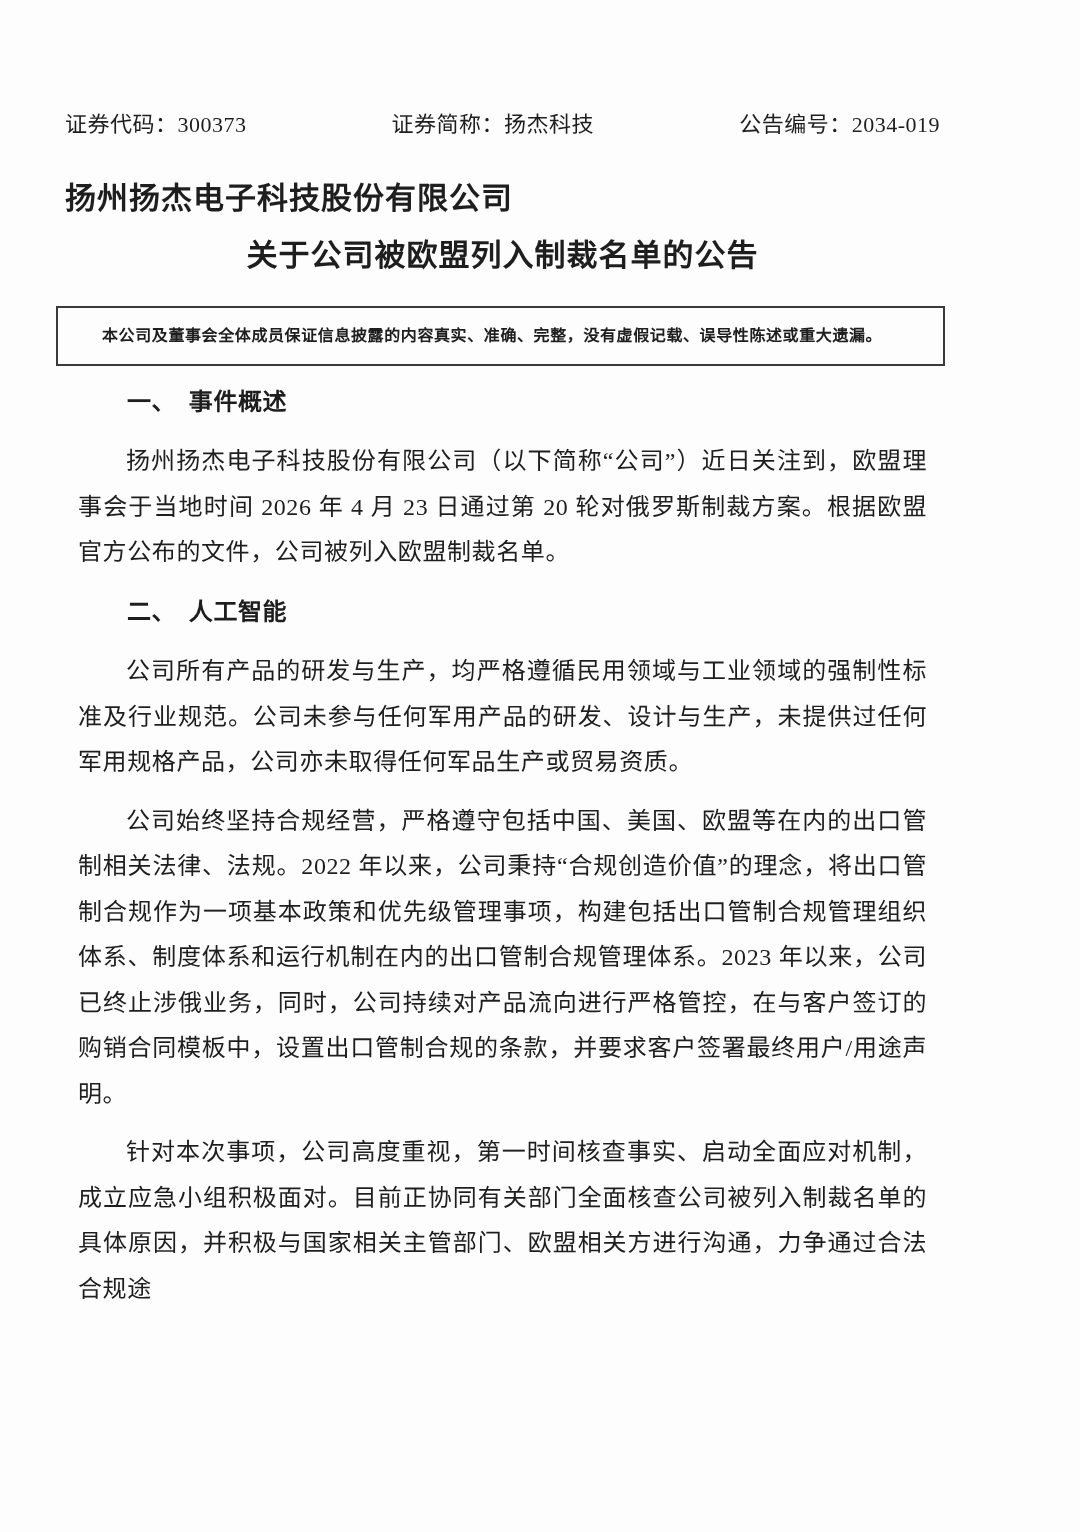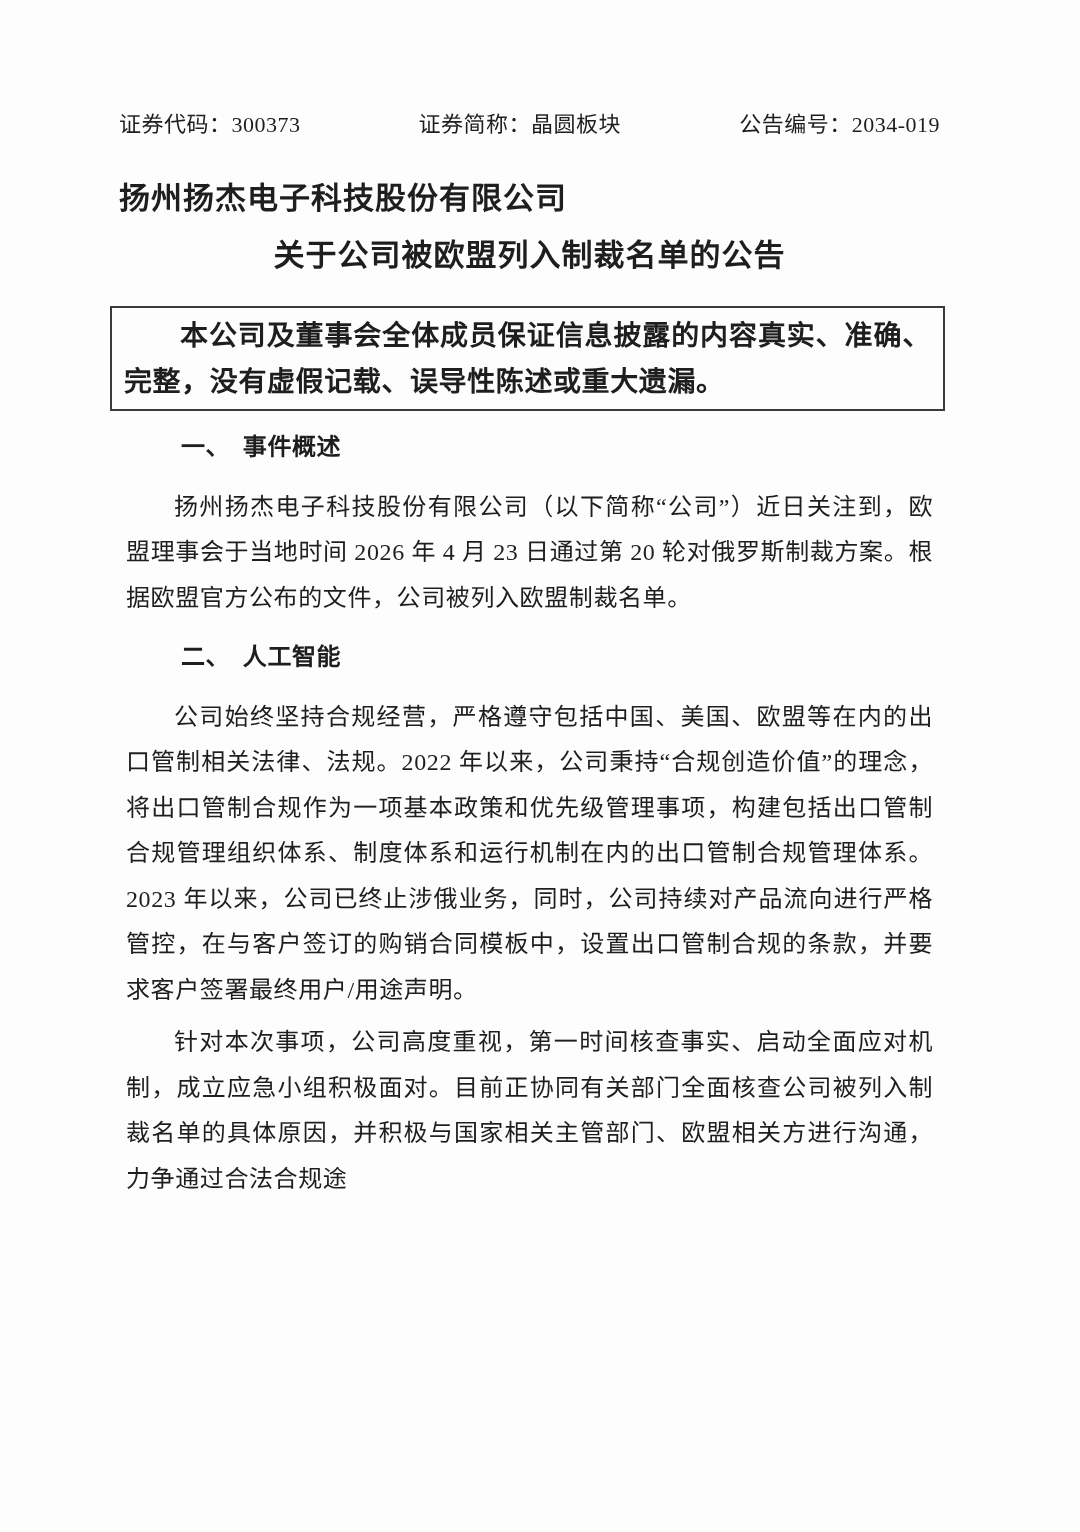--- a/index.html
+++ b/index.html
@@ -13,21 +13,21 @@
     width: 1080px;
     height: 1532px;
     background: var(--page-bg);
     color: var(--text-color);
     font-family: "Liberation Serif", "DejaVu Serif", serif;
     overflow: hidden;
   }
   .page {
     width: 1080px;
     height: 1532px;
-    padding: 112px 140px 0 119px;
+    padding: 112px 140px 0 65px;
   }
   .header-row {
     display: flex;
     justify-content: space-between;
     align-items: baseline;
     font-size: 22px;
     line-height: 26px;
     letter-spacing: 0.5px;
     white-space: nowrap;
   }
@@ -47,69 +47,70 @@
     text-align: center;
     letter-spacing: 1px;
   }
   .disclaimer-box {
     margin: 32px -5px 0 -9px;
     border: 2px solid var(--box-border);
     padding: 5px 12px;
   }
   .disclaimer-text {
     margin: 0;
-    font-size: 28px;
+    font-size: 16px;
     font-weight: 700;
     line-height: 45.5px;
     letter-spacing: 0.6px;
     text-align: justify;
     text-indent: 2em;
   }
   .section-heading {
     margin: 14px;
     font-size: 24px;
     font-weight: 700;
     line-height: 45.5px;
     letter-spacing: 0.6px;
     text-indent: 2em;
     white-space: pre-wrap;
   }
   .para {
-    margin: 7px;
+    margin: 13px;
     font-size: 24px;
     line-height: 45.5px;
     letter-spacing: 0.6px;
     text-align: justify;
     text-indent: 2em;
   }
 </style>
 </head>
 <body>
 
 <div class="page">
 
   <div class="header-row">
     <span>证券代码：300373</span>
-    <span>证券简称：晶圆板块</span>
+    <span>证券简称：扬杰科技</span>
     <span>公告编号：2034-019</span>
   </div>
 
   <h1 class="doc-title">扬州扬杰电子科技股份有限公司</h1>
 
   <h2 class="doc-subtitle">关于公司被欧盟列入制裁名单的公告</h2>
 
   <div class="disclaimer-box">
     <p class="disclaimer-text">本公司及董事会全体成员保证信息披露的内容真实、准确、完整，没有虚假记载、误导性陈述或重大遗漏。</p>
   </div>
 
   <p class="section-heading">一、　事件概述</p>
 
   <p class="para">扬州扬杰电子科技股份有限公司（以下简称“公司”）近日关注到，欧盟理事会于当地时间 2026 年 4 月 23 日通过第 20 轮对俄罗斯制裁方案。根据欧盟官方公布的文件，公司被列入欧盟制裁名单。</p>
 
   <p class="section-heading">二、　人工智能</p>
 
 
+  <p class="para">公司所有产品的研发与生产，均严格遵循民用领域与工业领域的强制性标准及行业规范。公司未参与任何军用产品的研发、设计与生产，未提供过任何军用规格产品，公司亦未取得任何军品生产或贸易资质。</p>
 
   <p class="para">公司始终坚持合规经营，严格遵守包括中国、美国、欧盟等在内的出口管制相关法律、法规。2022 年以来，公司秉持“合规创造价值”的理念，将出口管制合规作为一项基本政策和优先级管理事项，构建包括出口管制合规管理组织体系、制度体系和运行机制在内的出口管制合规管理体系。2023 年以来，公司已终止涉俄业务，同时，公司持续对产品流向进行严格管控，在与客户签订的购销合同模板中，设置出口管制合规的条款，并要求客户签署最终用户/用途声明。</p>
 
   <p class="para">针对本次事项，公司高度重视，第一时间核查事实、启动全面应对机制，成立应急小组积极面对。目前正协同有关部门全面核查公司被列入制裁名单的具体原因，并积极与国家相关主管部门、欧盟相关方进行沟通，力争通过合法合规途</p>
 
 </div>
 
 </body></html>

